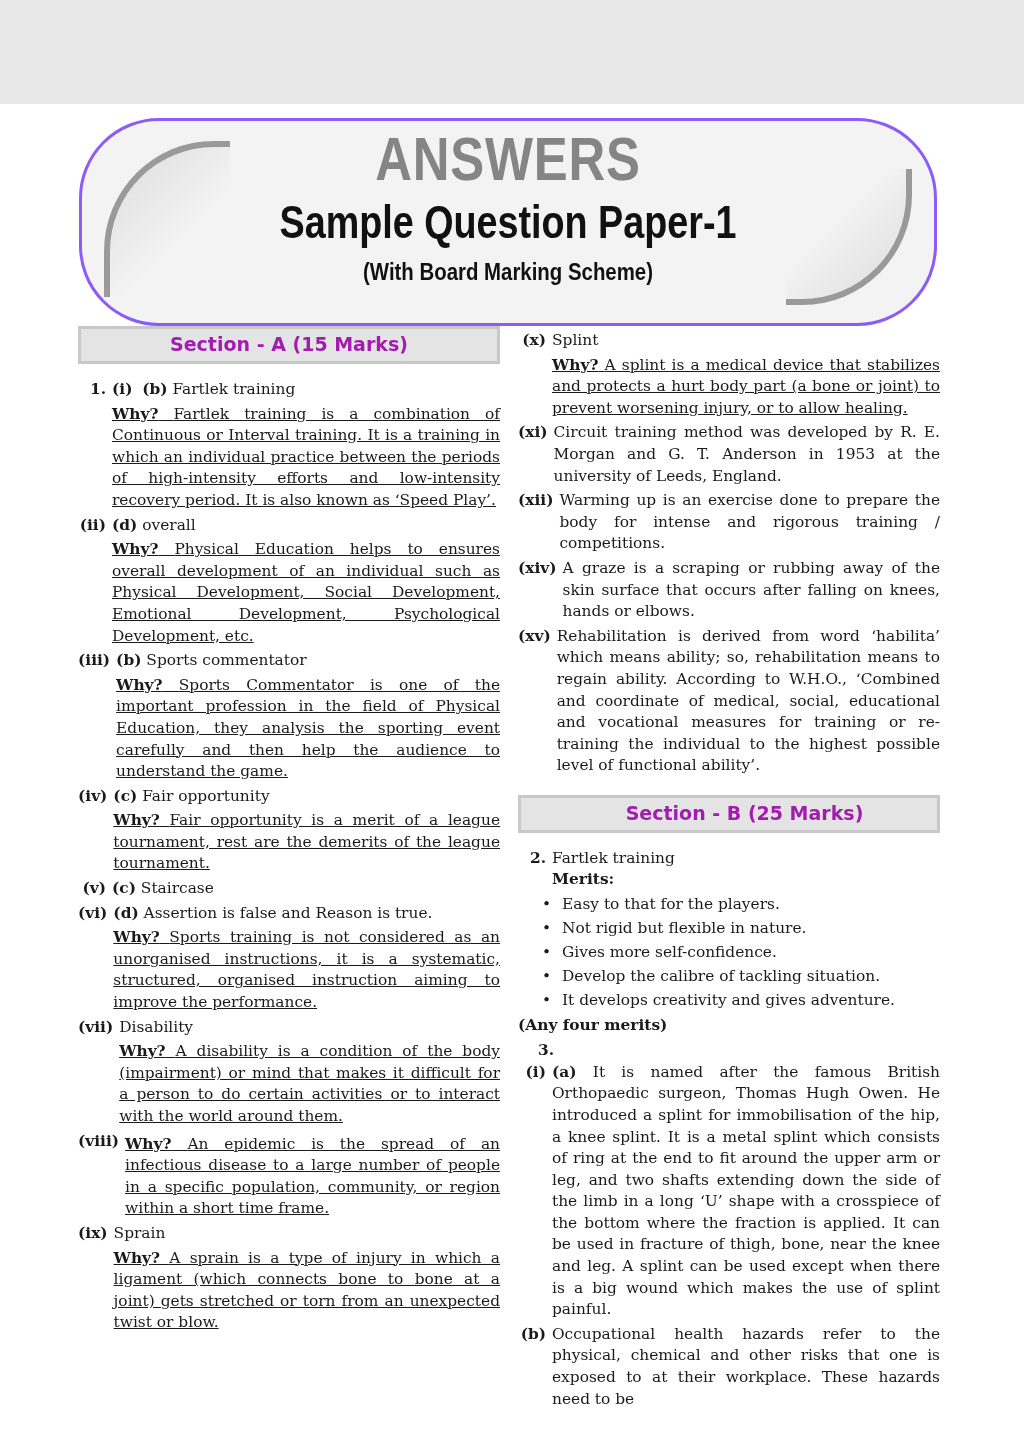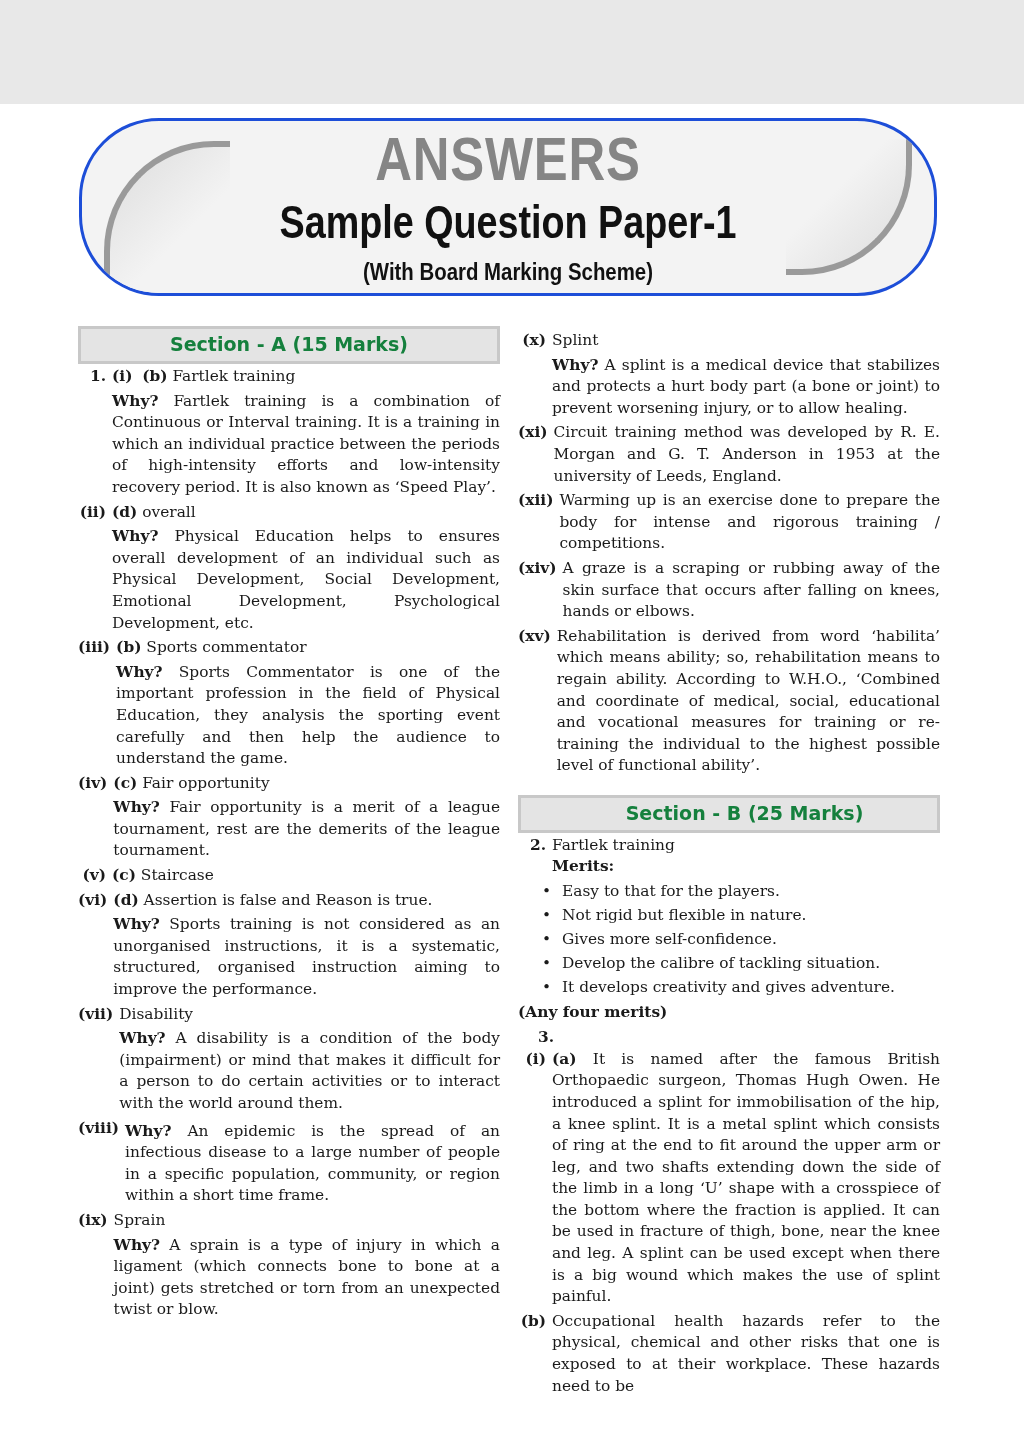--- a/index.html
+++ b/index.html
@@ -5,22 +5,22 @@
   html, body { margin: 0; padding: 0; }
   body {
     width: 1024px; height: 1440px; position: relative; overflow: hidden;
     background: #ffffff; color: #1a1a1a;
     font-family: "DejaVu Serif", "Liberation Serif", serif;
   }
   .top-band { position: absolute; left: 0; top: 0; width: 1024px; height: 104px; background: #e8e8e8; }
 
   
   .header-box {
-    position: absolute; left: 79px; top: 118px; width: 858px; height: 178px;
-    border: 3px solid #1d4ed8; border-radius: 80px; background: #f3f3f3;
+    position: absolute; left: 79px; top: 118px; width: 858px; height: 208px;
+    border: 3px solid #8b5cf6; border-radius: 80px; background: #f3f3f3;
     box-sizing: border-box; overflow: hidden;
   }
   .swoosh-left {
     position: absolute; left: 22px; top: 20px; width: 120px; height: 150px;
     border-left: 6px solid #9a9a9a; border-top: 6px solid #9a9a9a;
     border-radius: 110px 0 0 0; background: linear-gradient(135deg,#dcdcdc 0%, #f3f3f3 60%);
   }
   .swoosh-right {
     position: absolute; right: 22px; bottom: 18px; width: 120px; height: 130px;
     border-right: 6px solid #9a9a9a; border-bottom: 6px solid #9a9a9a;
@@ -44,29 +44,29 @@
 
   
   .col { position: absolute; top: 326px; width: 422px; font-size: 15.4px; line-height: 21.6px; }
   .col-left { left: 78px; }
   .col-right { left: 518px; top: 330px; }
 
   .section-head {
     background: #e4e4e4; border: 3px solid #c8c8c8; box-sizing: border-box;
     height: 38px; display: flex; align-items: center; justify-content: center;
     font-family: "DejaVu Sans", "Liberation Sans", sans-serif; font-weight: bold; font-size: 19px;
-    color: #15803d; margin-bottom: 2px;
+    color: #a21caf; margin-bottom: 15px;
   }
   .item { display: flex; margin-bottom: 3px; }
   .num { flex: 0 0 34px; font-weight: bold; text-align: right; padding-right: 6px; box-sizing: border-box; }
   .lbl { flex: 0 0 34px; font-weight: bold; text-align: right; padding-right: 6px; box-sizing: border-box; }
   .body { flex: 1; text-align: justify; }
   .ans { margin: 0; }
   .ans b, .why b { font-weight: bold; }
-  .why { margin: 3px 0 0 0; text-align: justify; }
+  .why { margin: 3px 0 0 0; text-align: justify; text-decoration: underline; }
   .bullets { list-style: none; margin: 2px 0 0 0; padding: 0 0 0 44px; }
   .bullets li { position: relative; margin-bottom: 2.5px; }
   .bullets li::before { content: "•"; position: absolute; left: -20px; }
   .right-note { text-align: left; font-weight: bold; margin-top: 2px; }
   .q-num { font-weight: bold; padding-left: 20px; margin-top: 4px; }
 </style>
 </head>
 <body>
 
 <div class="top-band"></div>

